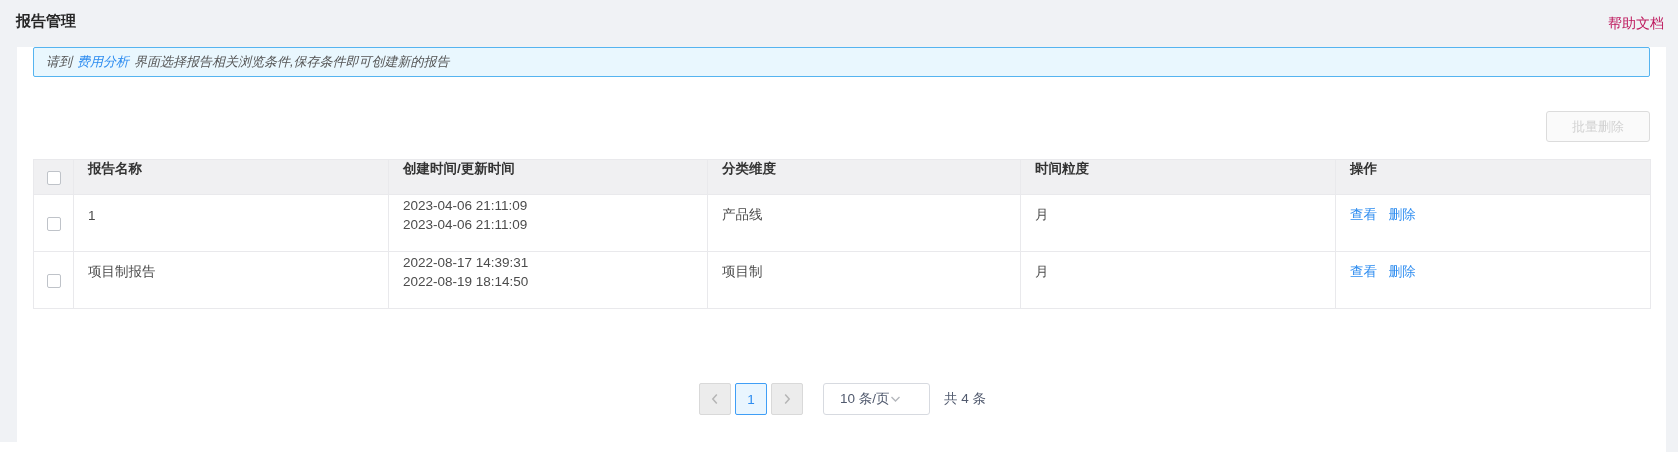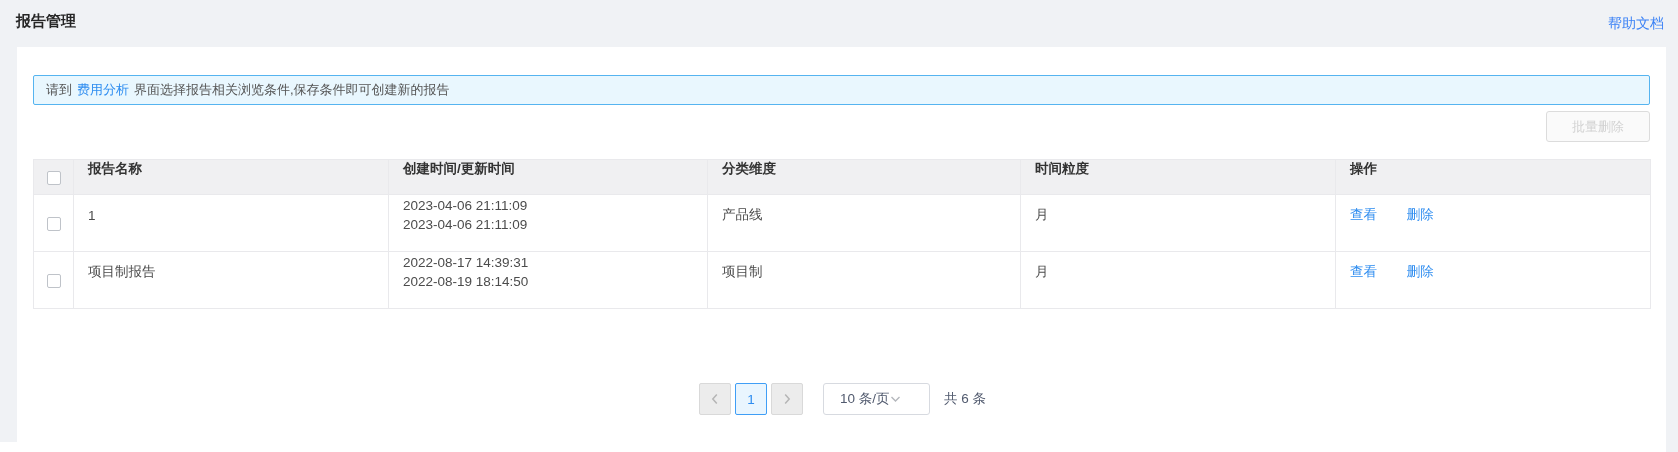--- a/index.html
+++ b/index.html
@@ -21,37 +21,37 @@
     width: 12px; height: 452px;
     background: #f0f2f5;
   }
   .topbar { position: absolute; left: 0; top: 0; width: 1678px; height: 47px; }
   .page-title {
     position: absolute; left: 16px; top: 12px;
     font-size: 15px; font-weight: 700; color: #262626; text-align: center;
   }
   .help-link {
     position: absolute; right: 14px; top: 15px;
-    font-size: 14px; color: #3b82f6; text-decoration: none; cursor: pointer;
+    font-size: 14px; color: #be185d; text-decoration: none; cursor: pointer;
   }
   .panel {
     position: absolute; left: 17px; top: 47px;
     width: 1649px; height: 395px;
     background: #ffffff;
   }
   .banner {
-    position: absolute; left: 16px; top: 28px;
+    position: absolute; left: 16px; top: 0;
     width: 1617px; height: 30px;
     background: #e9f7fe;
     border: 1px solid #55b4f0;
     border-radius: 2px;
     line-height: 28px;
     padding-left: 12px;
     font-size: 13px; color: #555;
-    white-space: nowrap; overflow: hidden;
+    white-space: nowrap; overflow: hidden; font-style: italic;
   }
   .banner-link { color: #2d8cf0; text-decoration: none; margin: 0 5px; cursor: pointer; }
   .batch-delete {
     position: absolute; top: 64px; right: 16px;
     width: 104px; height: 31px;
     background: #fafafa;
     border: 1px solid #dcdcdc;
     border-radius: 3px;
     font-size: 13px; color: #d2d2d2;
     font-family: inherit;
@@ -80,21 +80,21 @@
   }
   .report-table td { height: 57px; color: #4c4c4c; }
   .report-table th.cb-col, .report-table td.cb-col { padding: 0; text-align: center; }
   .cb {
     display: inline-block; width: 14px; height: 14px;
     background: #fff; border: 1px solid #bfc3c9; border-radius: 2px;
     vertical-align: middle; cursor: pointer;
   }
   .dateline { line-height: 19px; }
   .op-link { color: #2d8cf0; text-decoration: none; cursor: pointer; }
-  .op-view { margin-right: 26px; }
+  .op-view { margin-right: 8px; }
   .pagination {
     position: absolute; left: 16px; top: 336px;
     width: 1617px; height: 32px;
     display: flex; justify-content: center; align-items: center;
   }
   .pg-btn {
     width: 32px; height: 32px;
     display: inline-flex; align-items: center; justify-content: center;
     border-radius: 2px;
     font-size: 13.5px;
@@ -211,16 +211,16 @@
       </span>
     </button>
     <div class="pg-size">
       <span>10 条/页</span>
       <span style="display:inline-flex">
         <svg width="11" height="8" viewBox="0 0 11 8">
             <polyline points="1.5,2 5.5,6 9.5,2" fill="none" stroke="#b4b7bc" stroke-width="1.4"></polyline>
           </svg>
       </span>
     </div>
-    <span class="pg-total">共 6 条</span>
+    <span class="pg-total">共 4 条</span>
   </div>
 
 </div>
 
 </body></html>

